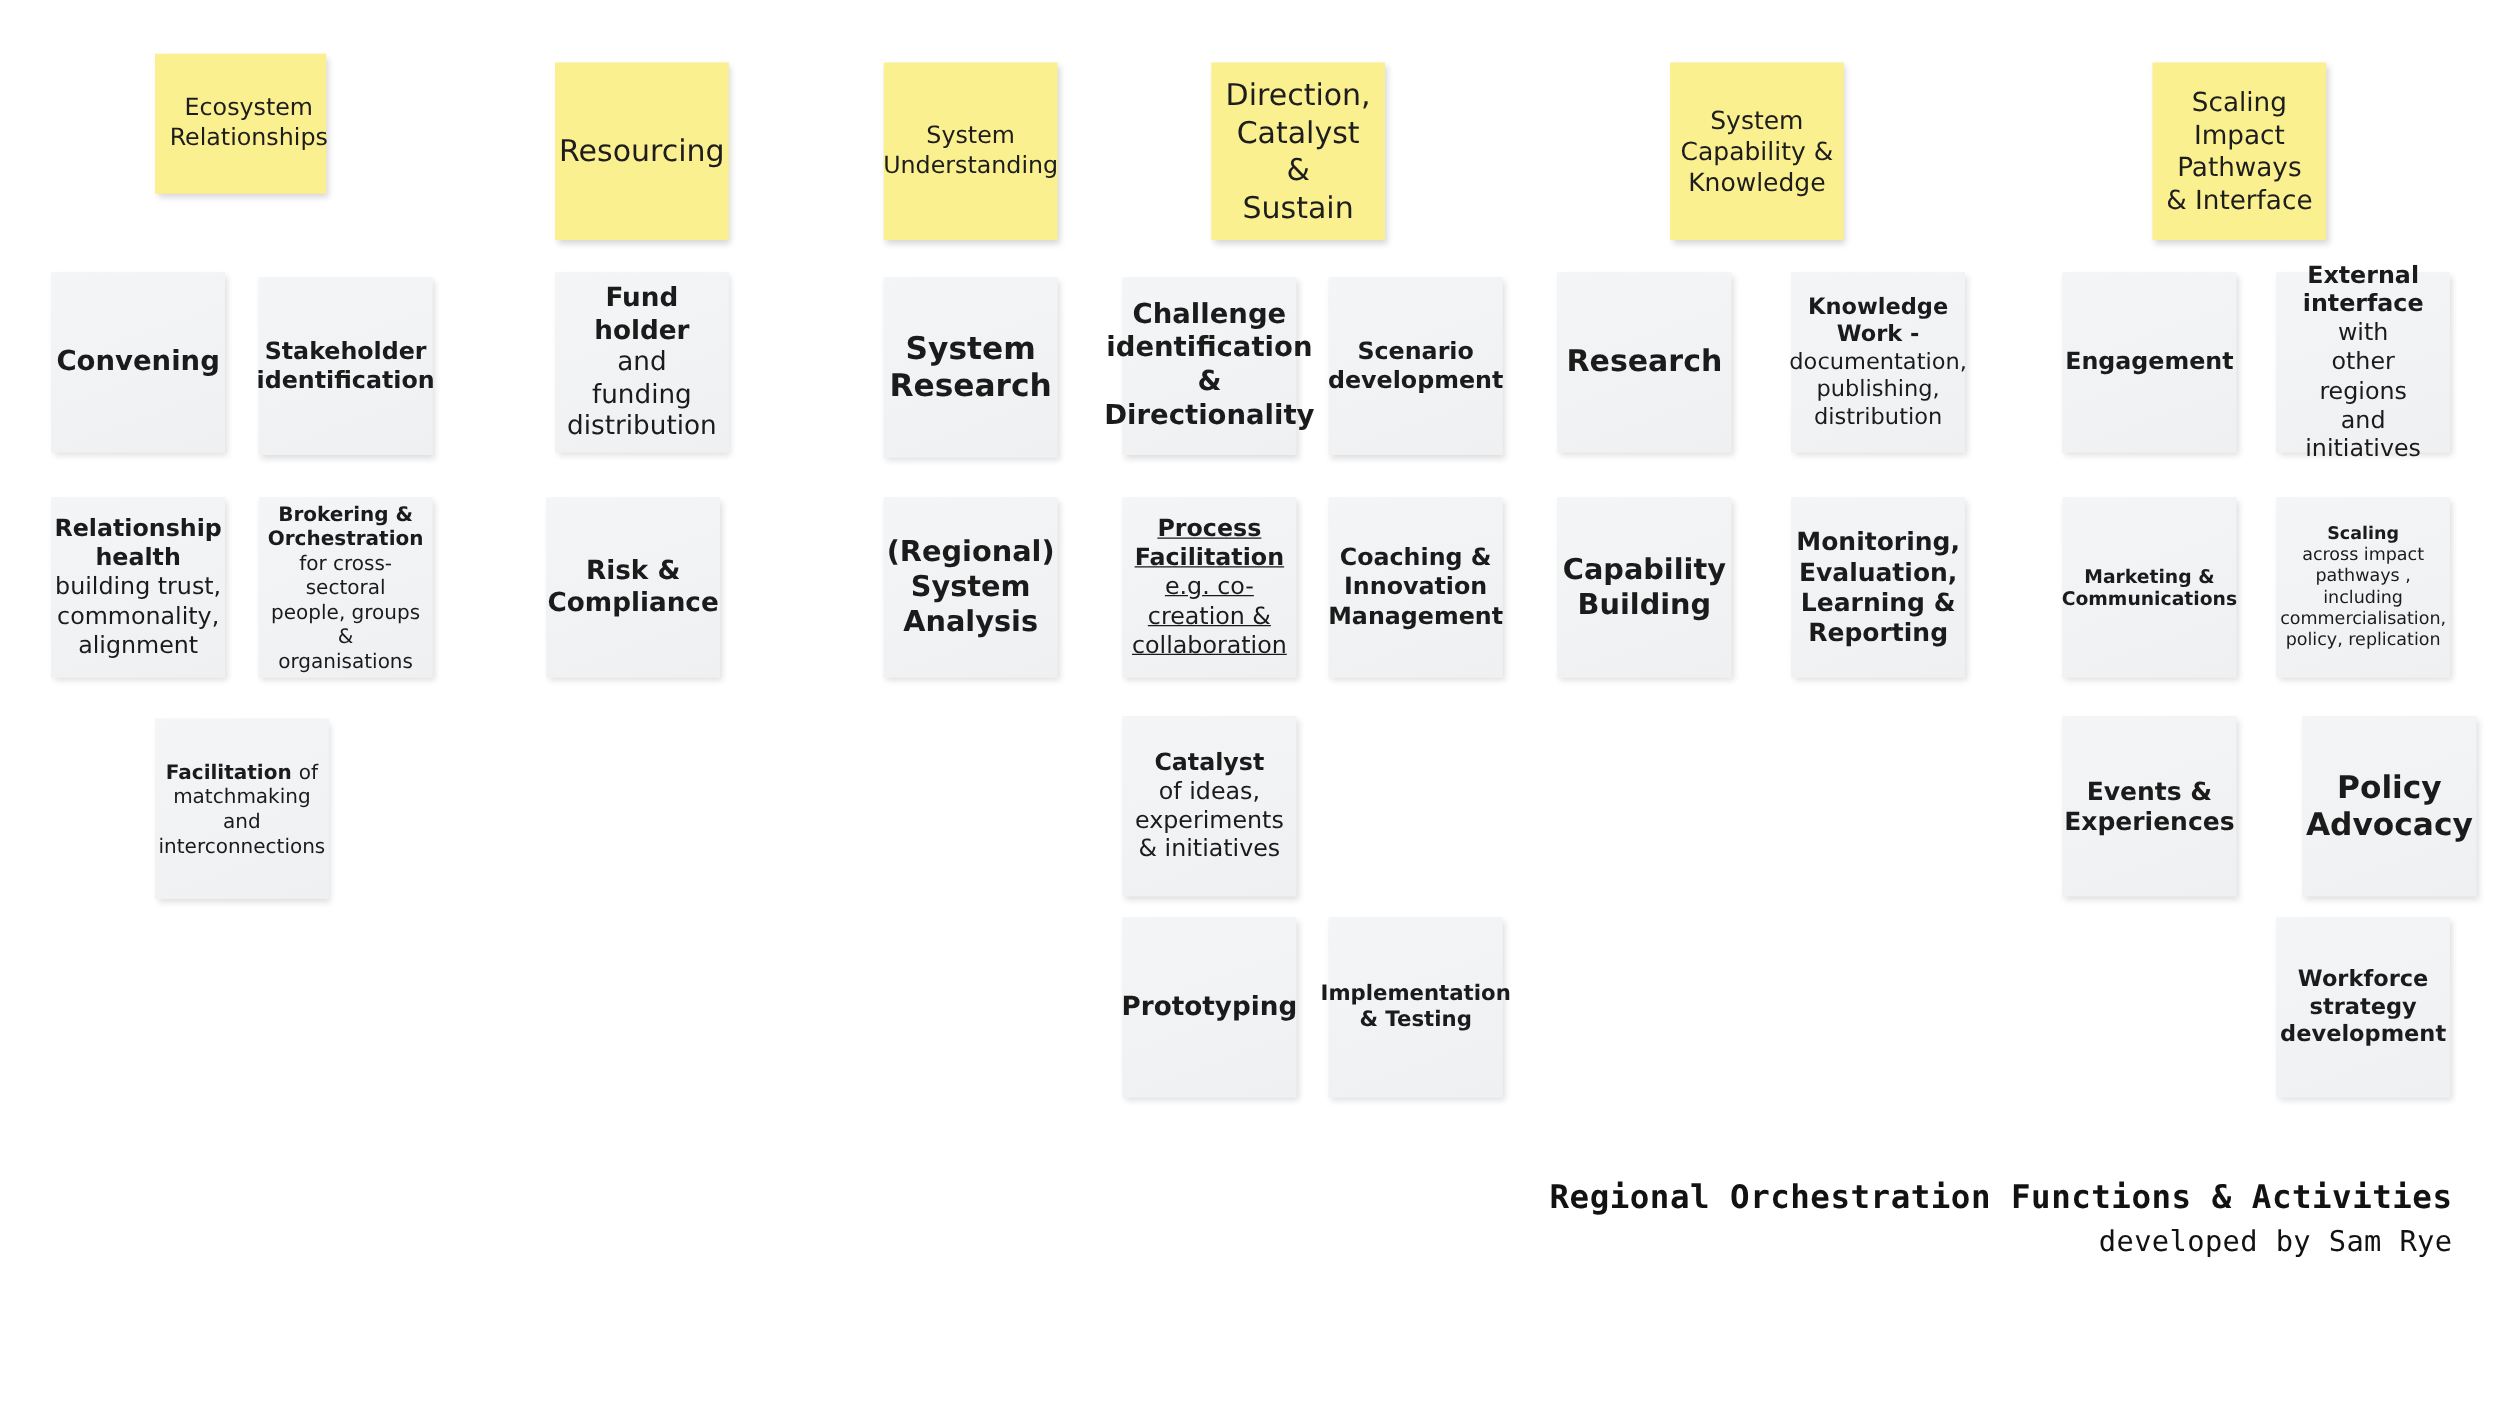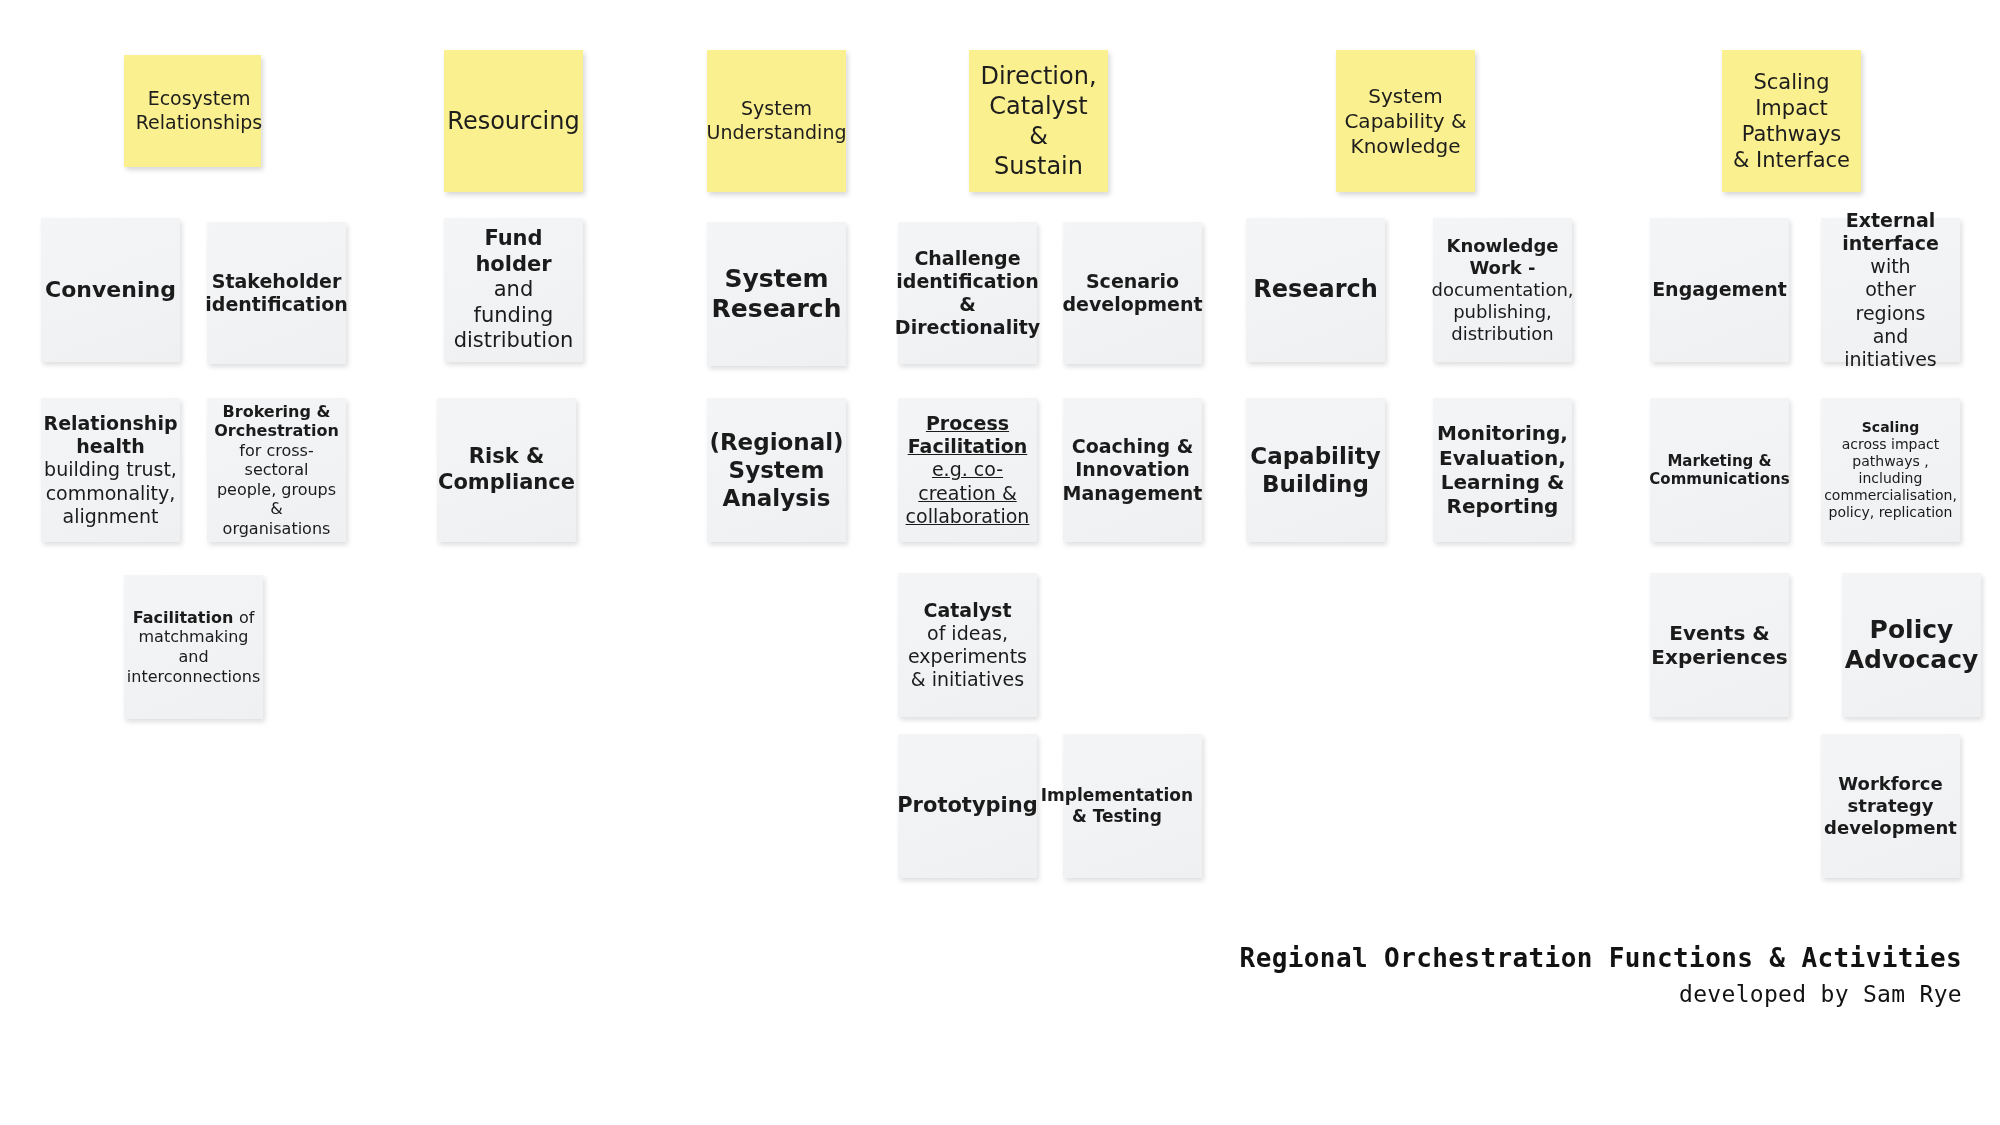--- a/index.html
+++ b/index.html
@@ -81,21 +81,21 @@
     font-weight: 400;
     letter-spacing: 0.3px;
     line-height: 1.35;
     margin-top: 3px;
   }
 </style>
 </head>
 <body>
 
 <div id="board">
-    <div class="note" style="left: 124px; top: 55px; width: 137px; height: 112px; font-size: 19px; padding-left: 21px;">
+    <div class="note" style="left: 124px; top: 43px; width: 137px; height: 112px; font-size: 19px; padding-left: 21px;">
       <span class="note-text">Ecosystem
 Relationships</span>
     </div>
     <div class="card" style="left: 41px; top: 218px; width: 139px; height: 144px; font-size: 22px;">
       <span class="card-text"><b>Convening</b></span>
     </div>
     <div class="card" style="left: 207px; top: 222px; width: 139px; height: 142px; font-size: 19px;">
       <span class="card-text"><b>Stakeholder
 identification</b></span>
     </div>
@@ -142,21 +142,21 @@
     <div class="card" style="left: 707px; top: 398px; width: 139px; height: 144px; font-size: 23px;">
       <span class="card-text"><b>(Regional)
 System
 Analysis</b></span>
     </div>
     <div class="note" style="left: 969px; top: 50px; width: 139px; height: 142px; font-size: 24px;">
       <span class="note-text">Direction,
 Catalyst &amp;
 Sustain</span>
     </div>
-    <div class="card" style="left: 898px; top: 222px; width: 139px; height: 142px; font-size: 19px;">
+    <div class="card" style="left: 898px; top: 222px; width: 139px; height: 142px; font-size: 22px;">
       <span class="card-text"><b>Challenge
 identification
 &amp;
 Directionality</b></span>
     </div>
     <div class="card" style="left: 1063px; top: 222px; width: 139px; height: 142px; font-size: 19px;">
       <span class="card-text"><b>Scenario
 development</b></span>
     </div>
     <div class="card" style="left: 898px; top: 398px; width: 139px; height: 144px; font-size: 19px; text-decoration: underline;">
@@ -173,21 +173,21 @@
     </div>
     <div class="card" style="left: 898px; top: 573px; width: 139px; height: 144px; font-size: 19px;">
       <span class="card-text"><b>Catalyst</b>
 <span>of ideas,
 experiments
 &amp; initiatives</span></span>
     </div>
     <div class="card" style="left: 898px; top: 734px; width: 139px; height: 144px; font-size: 21px;">
       <span class="card-text"><b>Prototyping</b></span>
     </div>
-    <div class="card" style="left: 1063px; top: 734px; width: 139px; height: 144px; font-size: 17px; justify-content: flex-end;">
+    <div class="card" style="left: 1063px; top: 734px; width: 139px; height: 144px; font-size: 17px;">
       <span class="card-text"><b>Implementation
 &amp; Testing</b></span>
     </div>
     <div class="note" style="left: 1336px; top: 50px; width: 139px; height: 142px; font-size: 20px;">
       <span class="note-text">System
 Capability &amp;
 Knowledge</span>
     </div>
     <div class="card" style="left: 1246px; top: 218px; width: 139px; height: 144px; font-size: 24px;">
       <span class="card-text"><b>Research</b></span>

